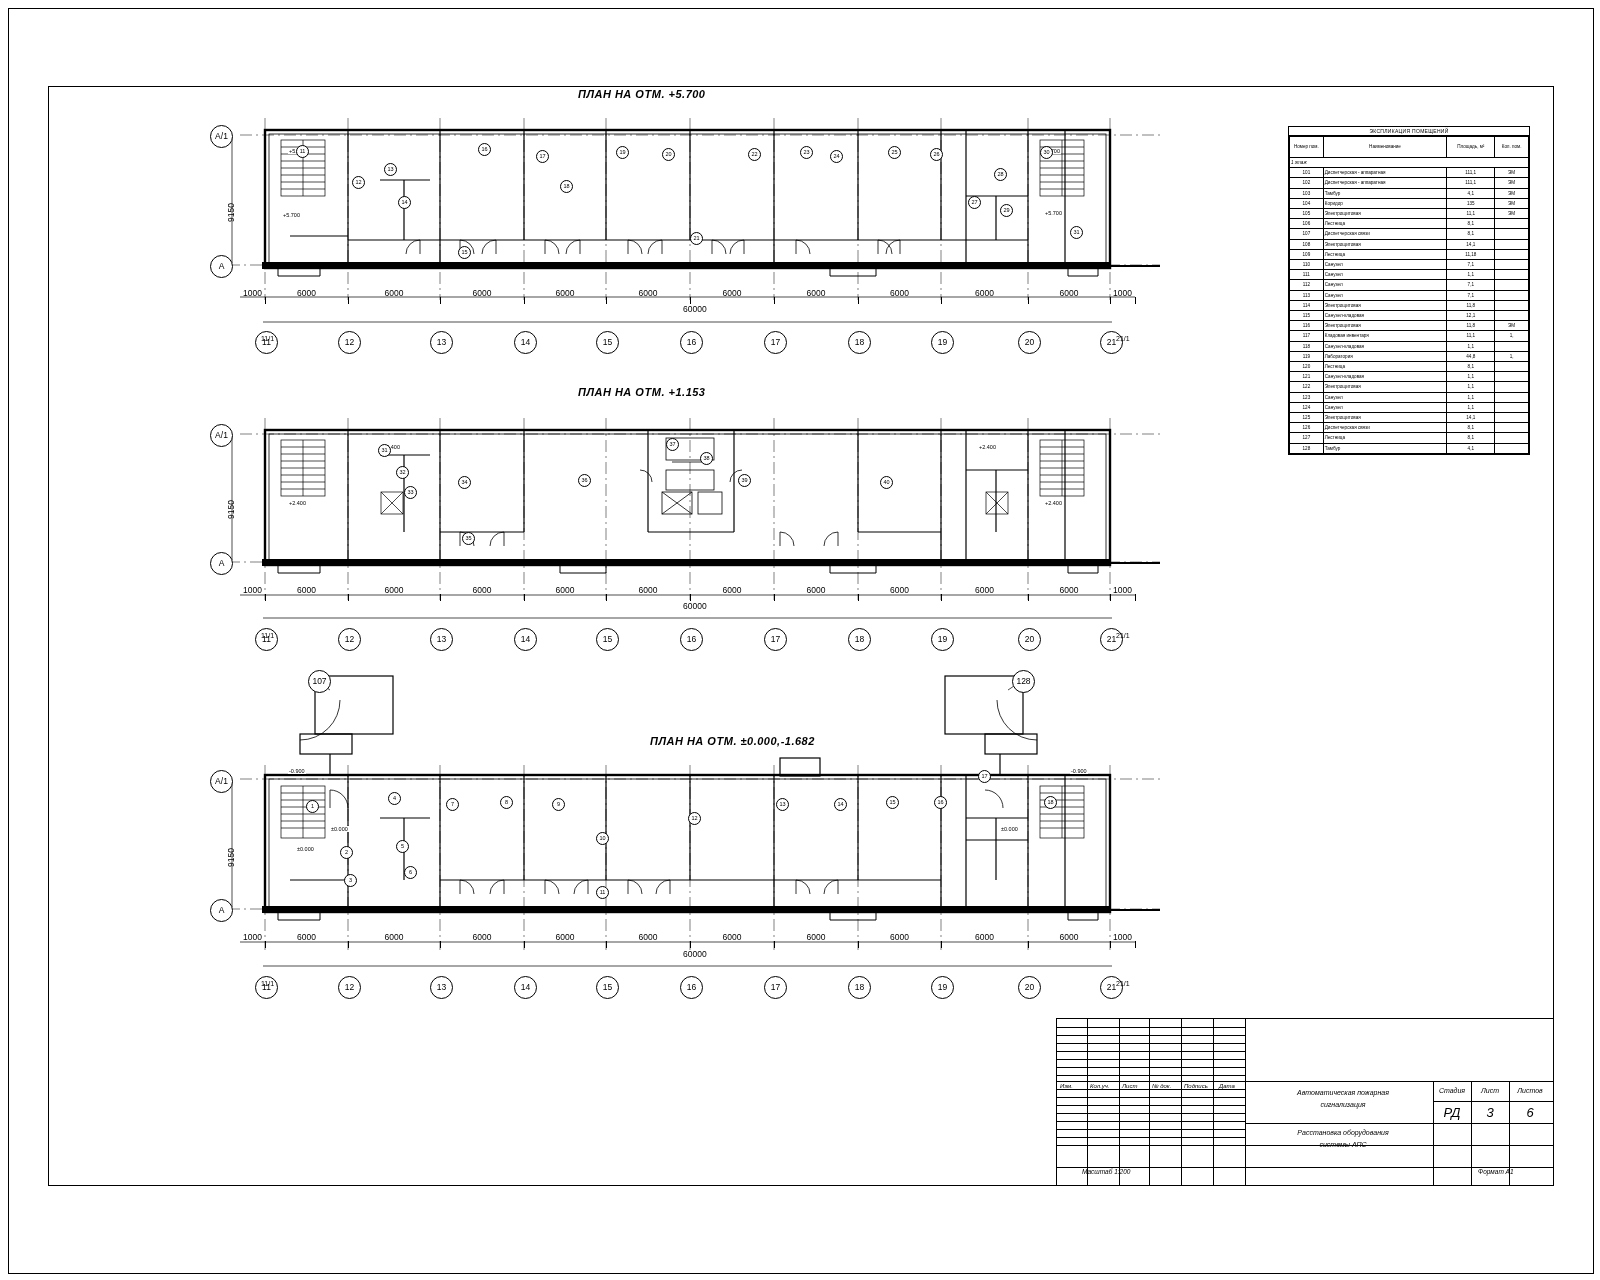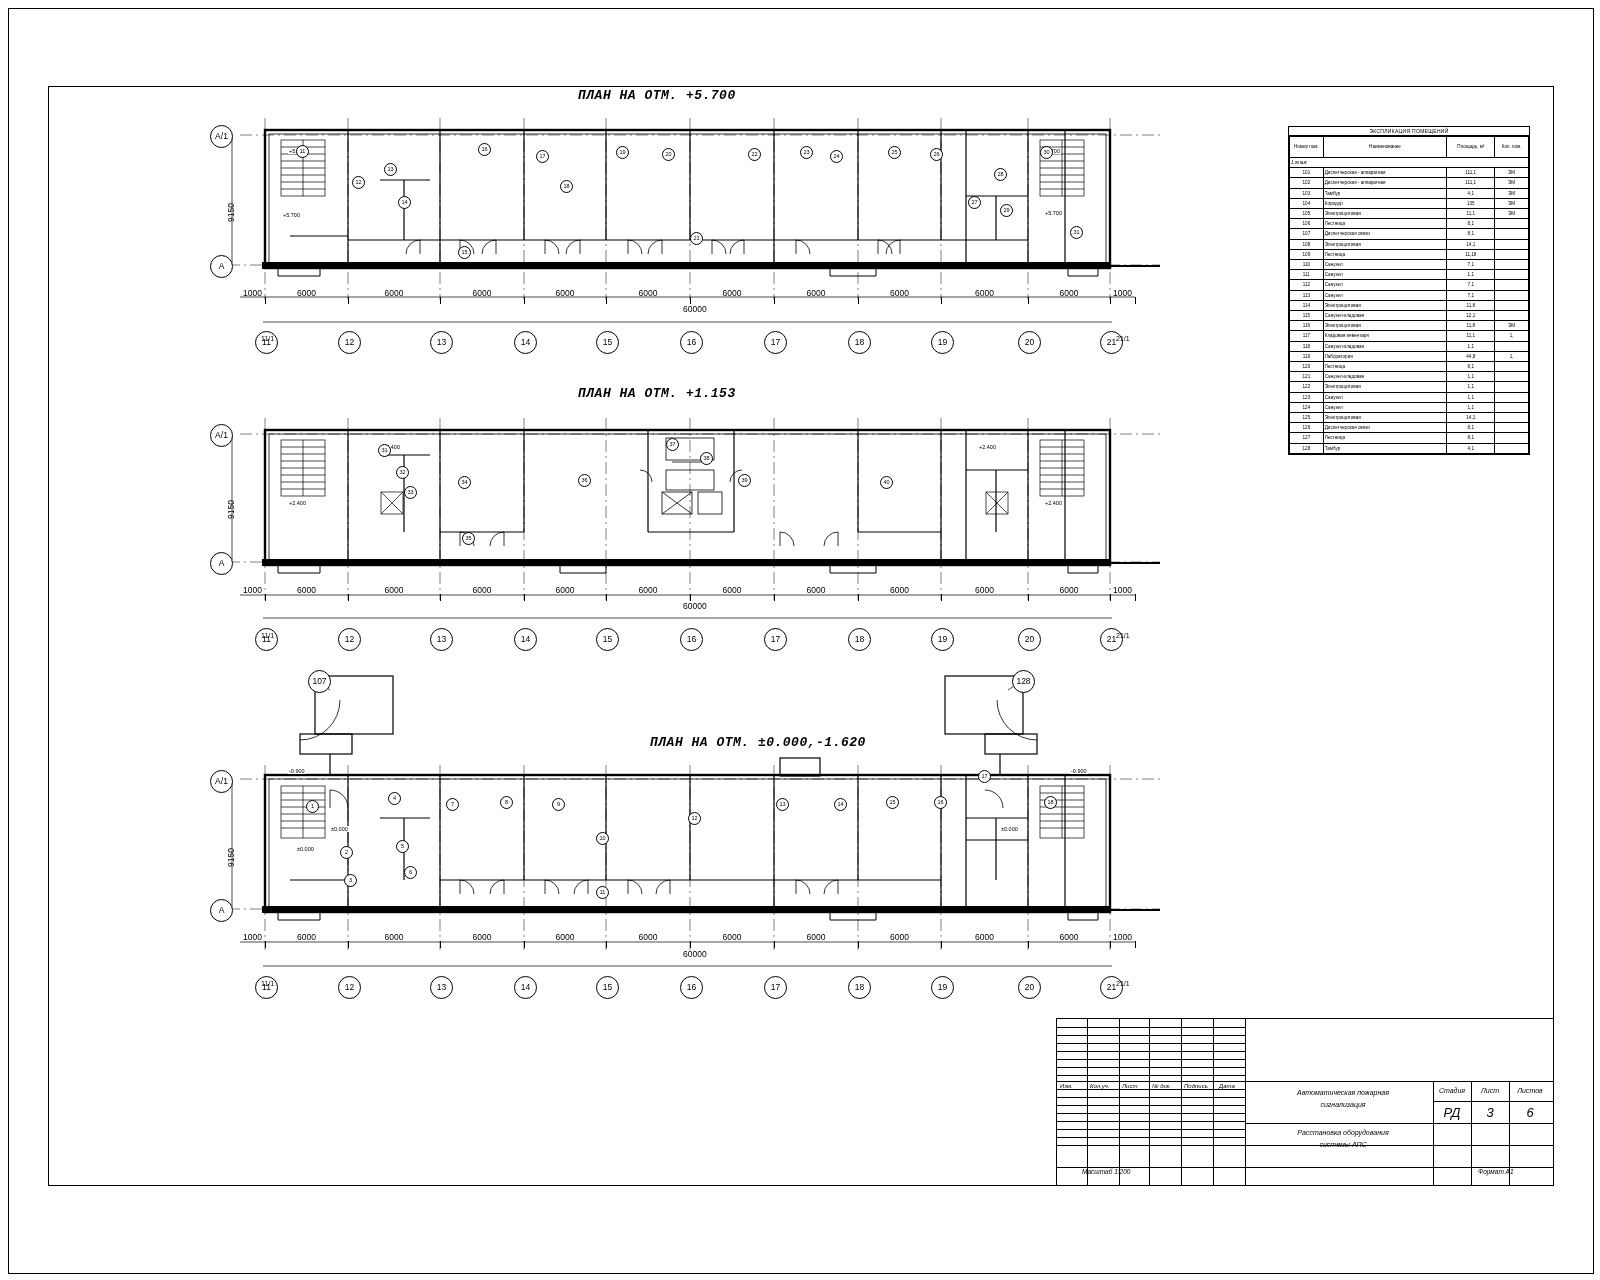--- a/index.html
+++ b/index.html
@@ -1,21 +1,21 @@
 <!DOCTYPE html>
 <html><head>
 <meta charset="utf-8">
 <style>
   html,body{margin:0;padding:0;background:#ffffff;}
   body{width:1600px;height:1280px;font-family:"Liberation Sans",sans-serif;color:#000;}
   #sheet{position:relative;width:1600px;height:1280px;overflow:hidden;background:#fff;}
   .frame-outer{position:absolute;left:8px;top:8px;width:1584px;height:1264px;border:1px solid #000;}
   .frame-inner{position:absolute;left:48px;top:86px;width:1504px;height:1098px;border:1.5px solid #000;}
 
-  .plan-title{position:absolute;font-style:italic;font-weight:bold;font-size:13px;letter-spacing:.5px;white-space:nowrap;font-family:Liberation Mono, monospace;}
+  .plan-title{position:absolute;font-style:italic;font-weight:bold;font-size:11px;letter-spacing:.5px;white-space:nowrap;}
 
   .svgwrap{position:absolute;left:0;top:0;width:1600px;height:1280px;pointer-events:none;}
   .bubbig{position:absolute;width:21px;height:21px;border:1px solid #000;border-radius:50%;
        font-size:8.5px;line-height:21px;text-align:center;background:#fff;}
   .dimtxt{position:absolute;font-size:8.5px;text-align:center;white-space:nowrap;}
   .dimtot{position:absolute;font-size:8.5px;text-align:center;white-space:nowrap;}
   .vdim{position:absolute;font-size:8.5px;transform:rotate(-90deg);transform-origin:left top;white-space:nowrap;}
 
   
   .rnum{position:absolute;width:11px;height:11px;border:.8px solid #000;border-radius:50%;
@@ -46,21 +46,21 @@
 </style>
 </head>
 <body>
 
 <div id="sheet">
   <div class="frame-outer"></div>
   <div class="frame-inner"></div>
 
   <div class="plan-title" style="left:578px;top:88px;">ПЛАН НА ОТМ. +5.700</div>
   <div class="plan-title" style="left:578px;top:386px;">ПЛАН НА ОТМ. +1.153</div>
-  <div class="plan-title" style="left:650px;top:735px;">ПЛАН НА ОТМ. ±0.000,-1.620</div>
+  <div class="plan-title" style="left:650px;top:735px;">ПЛАН НА ОТМ. ±0.000,-1.682</div>
 
   <svg class="svgwrap" viewBox="0 0 1600 1280">
     <g stroke="#000" fill="none" stroke-width="1">
 
       <rect x="265" y="130" width="845" height="138" stroke-width="2.4"></rect>
       <rect x="269" y="134" width="837" height="130" stroke-width="0.8"></rect>
 
       <rect x="265" y="262" width="845" height="6" fill="#000" stroke="none"></rect>
 
       <g stroke-width="1.2">

